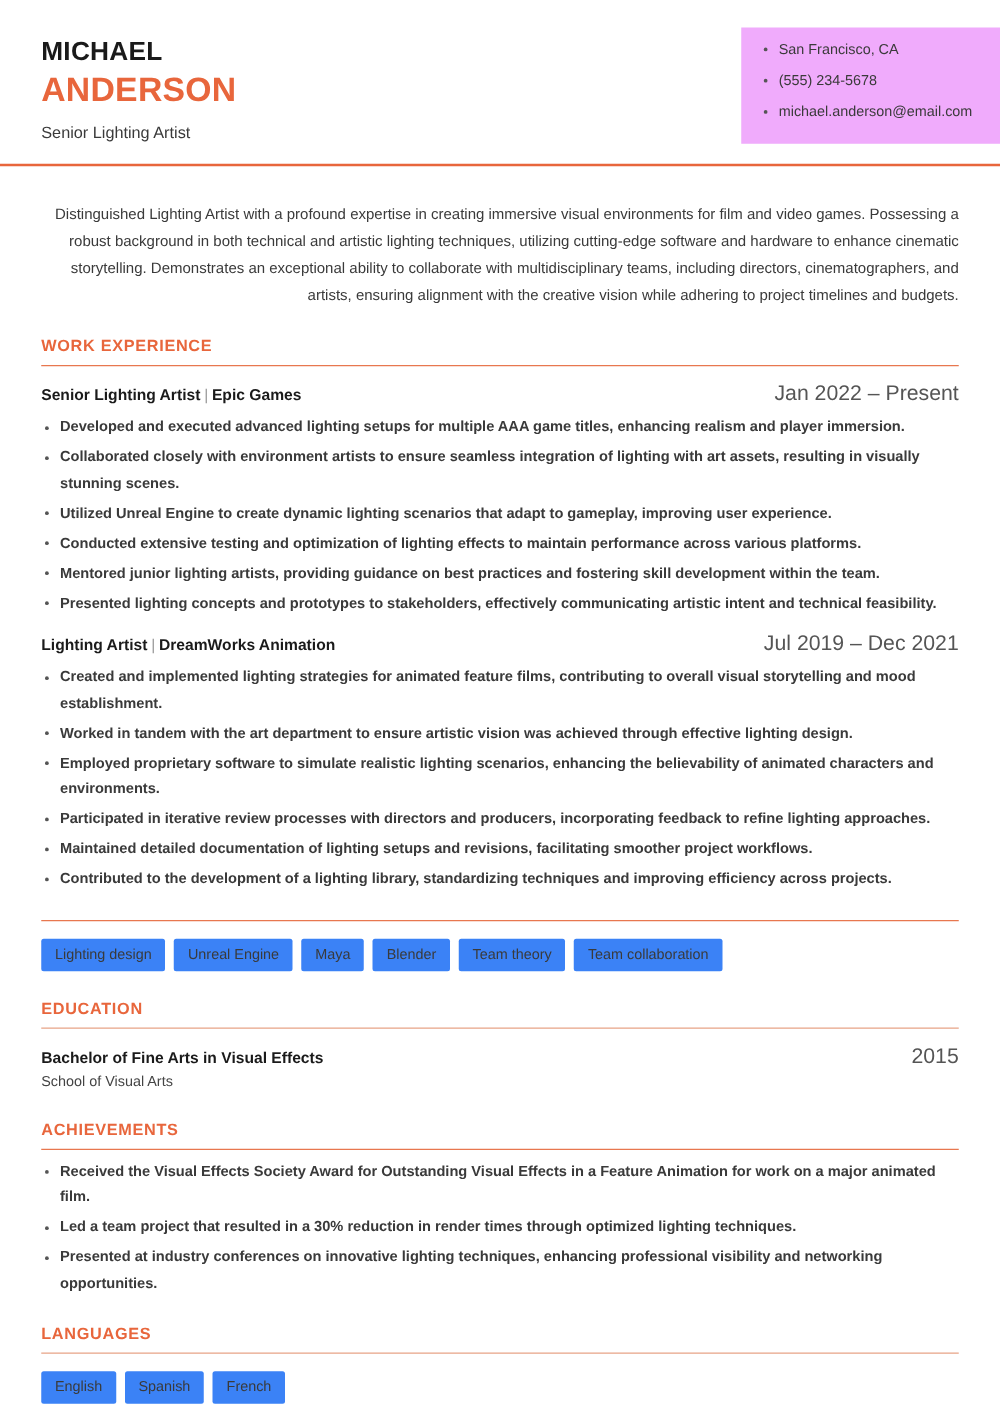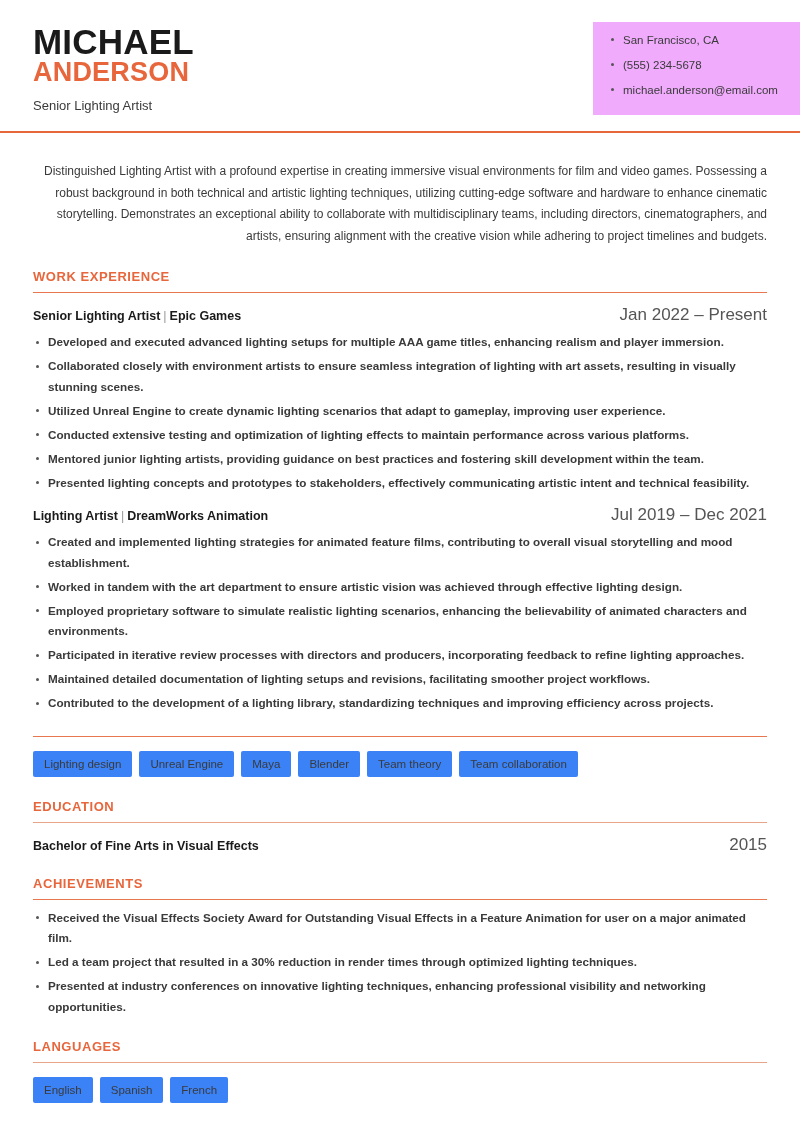--- a/index.html
+++ b/index.html
@@ -22,21 +22,21 @@
   .header {
     position: relative;
     height: 133px;
   }
   .header-left {
     position: absolute;
     left: 33px;
     top: 26px;
   }
   .name-first {
-    font-size: 35px;
+    font-size: 21px;
     font-weight: bold;
     letter-spacing: 0.2px;
     line-height: 31px;
     color: #1a1a1a;
   }
   .name-last {
     font-size: 27px;
     font-weight: bold;
     letter-spacing: 0.2px;
     line-height: 31px;
@@ -253,28 +253,29 @@
     </div>
 
     <div class="section">
       <div class="section-title">EDUCATION</div>
       <div class="section-rule"></div>
       <div class="entry">
         <div class="entry-head">
           <div class="entry-title">Bachelor of Fine Arts in Visual Effects</div>
           <div class="entry-date">2015</div>
         </div>
+        <div class="entry-sub">School of Visual Arts</div>
       </div>
     </div>
 
     <div class="section">
       <div class="section-title">ACHIEVEMENTS</div>
       <div class="section-rule strong"></div>
       <ul class="bullets ach-list">
-        <li>Received the Visual Effects Society Award for Outstanding Visual Effects in a Feature Animation for user on a major animated film.</li>
+        <li>Received the Visual Effects Society Award for Outstanding Visual Effects in a Feature Animation for work on a major animated film.</li>
         <li>Led a team project that resulted in a 30% reduction in render times through optimized lighting techniques.</li>
         <li>Presented at industry conferences on innovative lighting techniques, enhancing professional visibility and networking opportunities.</li>
       </ul>
     </div>
 
     <div class="section">
       <div class="section-title">LANGUAGES</div>
       <div class="section-rule"></div>
       <div class="chips">
         <span class="chip">English</span>

